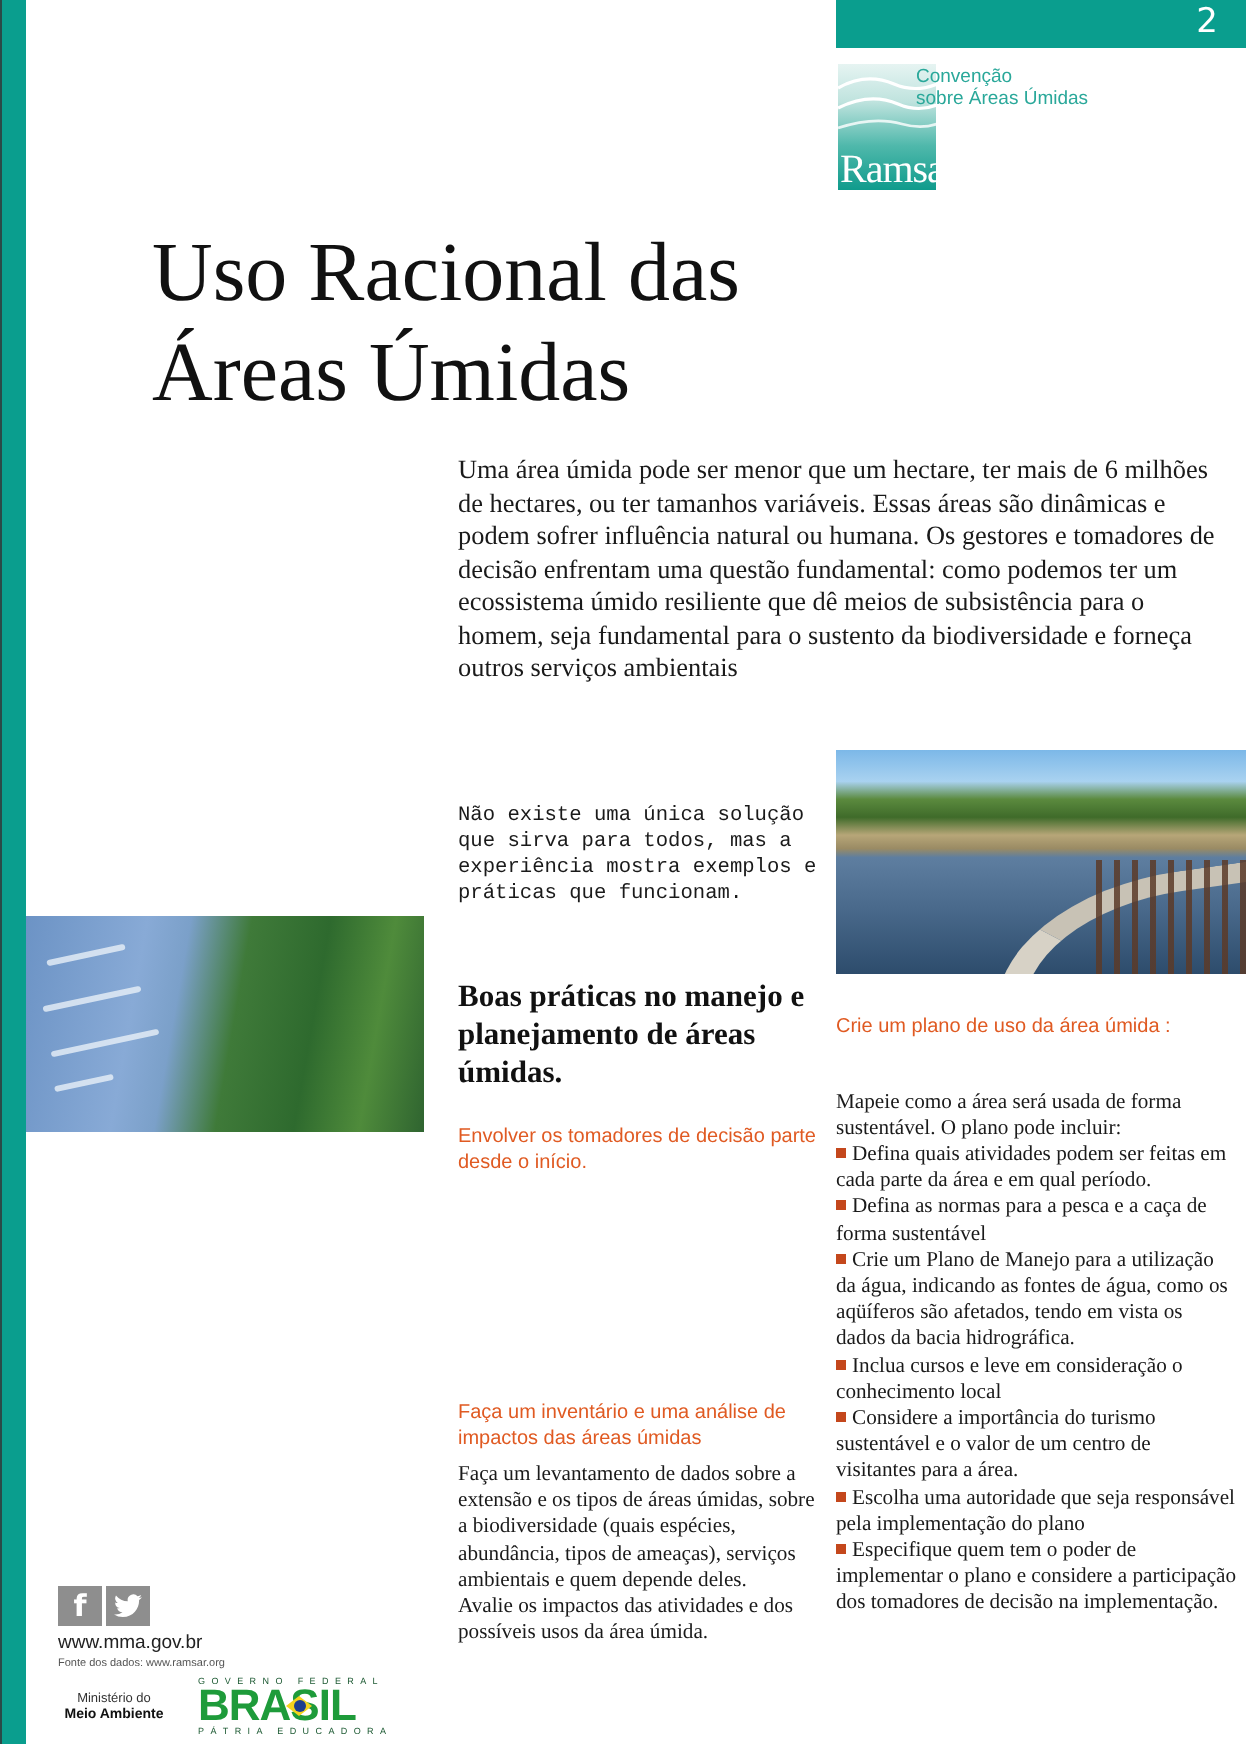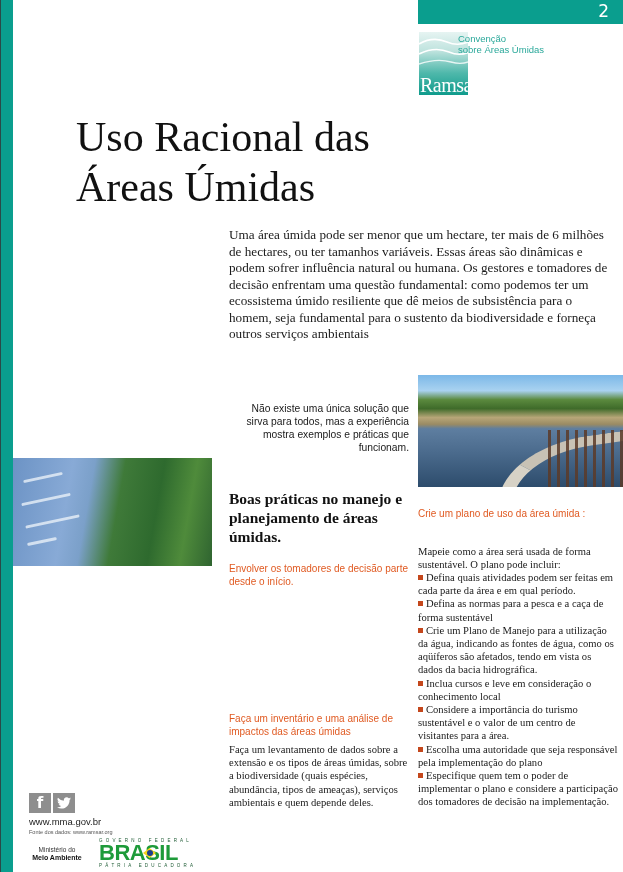--- a/index.html
+++ b/index.html
@@ -15,39 +15,39 @@
   .ramsar-logo { position:absolute; left:419px; top:32px; width:49px; height:63px;
     background:linear-gradient(180deg,#e6f4f2 0%,#bfe3de 30%,#4fb8ab 65%,#0f9b8c 100%); overflow:hidden;padding-left:32px; }
   .ramsar-logo svg { position:absolute; left:0; top:0; }
   .ramsar-word { position:absolute; left:1px; bottom:0; font-family:"Liberation Serif", serif; color:#fff; font-size:20px; letter-spacing:-0.5px; line-height:20px; }
   .convencao { position:absolute; left:458px; top:33px; font-family:"Liberation Sans", sans-serif; font-size:9.5px; line-height:11px; color:#2aa89a; }
 
   .title { position:absolute; left:76px; top:112px; font-family:Liberation Serif, serif; font-size:42px; line-height:50px; color:#111; font-weight:normal; }
 
   .intro { position:absolute; left:229px; top:227px; width:385px; font-size:13.2px; line-height:16.5px; font-family:"Liberation Serif", serif; color:#1a1a1a; }
 
-  .note { position:absolute; left:229px; top:402px; width:180px; font-size:10.3px; line-height:13px; font-family:Liberation Sans, sans-serif;text-align:right; }
+  .note { position:absolute; left:229px; top:402px; width:180px; font-size:10.3px; line-height:13px; font-family:Liberation Mono, monospace; }
 
   .photo-boardwalk { position:absolute; left:418px; top:375px; width:205px; height:112px;
     background:linear-gradient(180deg,#7cb8e8 0%,#a9d2f0 14%,#5b8a3e 22%,#3f6b2a 30%,#b7a678 38%,#9a8b64 44%,#5e7ea0 48%,#4a6a8c 70%,#2d4c6c 100%); overflow:hidden; }
   .photo-boardwalk .walk { position:absolute; left:80px; top:60px; width:200px; height:120px; border-radius:50% 0 0 0;
     border-top:10px solid #c8c2b5; border-left:14px solid #d7d2c6; transform:rotate(-8deg); }
   .photo-boardwalk .rail { position:absolute; right:0; top:55px; width:75px; height:60px; background:repeating-linear-gradient(90deg,#5b3a28 0 3px,transparent 3px 9px); opacity:.85; }
 
   .photo-aerial { position:absolute; left:13px; top:458px; width:199px; height:108px;
     background:linear-gradient(100deg,#6c93c5 0%,#88aad6 28%,#7ba0c9 38%,#3f7a39 52%,#2e6a2e 70%,#4f8b3b 85%,#2f6430 100%); overflow:hidden; }
   .photo-aerial .wake { position:absolute; height:3px; background:#e9f0f8; border-radius:2px; transform:rotate(-12deg); opacity:.8; }
 
   .section-heading { position:absolute; left:229px; top:489px; width:185px; font-family:"Liberation Serif", serif; font-size:15.5px; line-height:19px; color:#111; }
 
   .sub-orange { font-family:"Liberation Sans", sans-serif; color:#e05a22; font-size:10px; line-height:12.5px; }
   .body-text { font-family:"Liberation Serif", serif; font-size:10.6px; line-height:13.2px; color:#1a1a1a; }
 
   .col-mid1 { position:absolute; left:229px; top:563px; width:182px; }
-  .col-mid2 { position:absolute; left:229px; top:701px; width:182px;margin-top:12px; }
+  .col-mid2 { position:absolute; left:229px; top:701px; width:182px; }
   .col-mid1 .body-text, .col-mid2 .body-text { margin-top:5px; }
 
   .col-right { position:absolute; left:418px; top:508px; width:200px; }
   .col-right .body-text.lead { margin-top:24px; padding-left:0px; }
   .bullets { list-style:none; }
   .bullets li { position:relative; padding-left:0px; text-indent:0; }
   .bullets li .bullet { display:inline-block; width:5px; height:5px; background:#c4471c; margin-right:3px; vertical-align:1px; }
 
   .footer-social { position:absolute; left:29px; top:793px; display:flex; gap:2px; }
   .social-box { width:22px; height:20px; background:#8e8e8e; color:#fff; display:flex; align-items:center; justify-content:center; font-family:"DejaVu Sans", sans-serif; font-weight:bold; font-size:15px; }
@@ -107,20 +107,21 @@
 
 <h2 class="section-heading">Boas práticas no manejo e planejamento de áreas úmidas.</h2>
 
 <div class="col-mid1">
   <div class="sub-orange">Envolver os tomadores de decisão parte desde o início.</div>
 </div>
 
 <div class="col-mid2">
   <div class="sub-orange">Faça um inventário e uma análise de impactos das áreas úmidas</div>
   <p class="body-text"> Faça um levantamento de dados sobre a extensão e os tipos de áreas úmidas, sobre a biodiversidade (quais espécies, abundância, tipos de ameaças), serviços ambientais e quem depende deles.</p>
+  <p class="body-text" style="margin-top:0">Avalie os impactos das atividades e dos possíveis usos da área úmida.</p>
 </div>
 
 <div class="col-right">
   <div class="sub-orange">Crie um plano de uso da área úmida :</div>
   <p class="body-text lead">Mapeie como a área será usada de forma sustentável. O plano pode incluir:</p>
   <ul class="bullets body-text">
     <li><span class="bullet"></span><span>Defina quais atividades podem ser feitas em cada parte da área e em qual período.</span></li>
     <li><span class="bullet"></span><span>Defina as normas para a pesca e a caça de forma sustentável</span></li>
     <li><span class="bullet"></span><span>Crie um Plano de Manejo para a utilização da água, indicando as fontes de água, como os aqüíferos são afetados, tendo em vista os dados da bacia hidrográfica.</span></li>
     <li><span class="bullet"></span><span>Inclua cursos e leve em consideração o conhecimento local</span></li>

